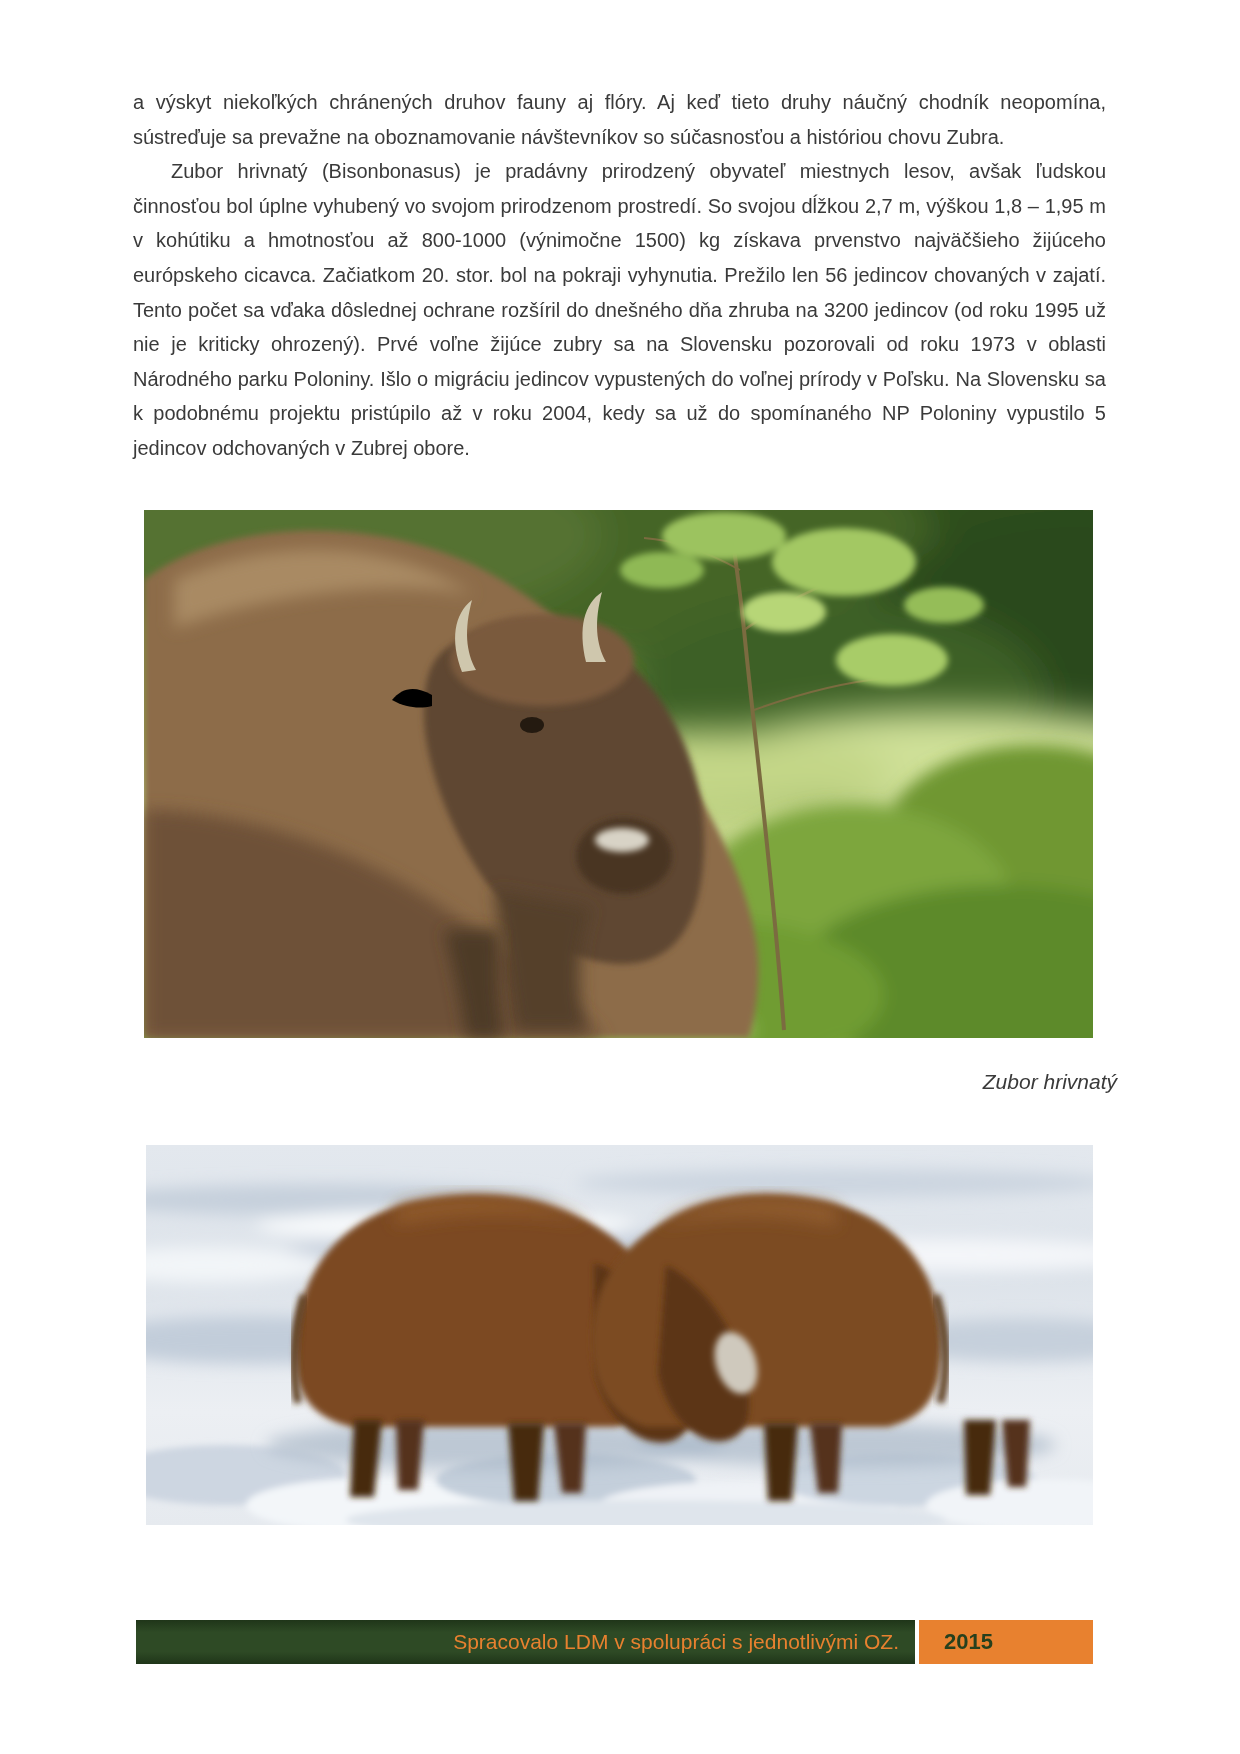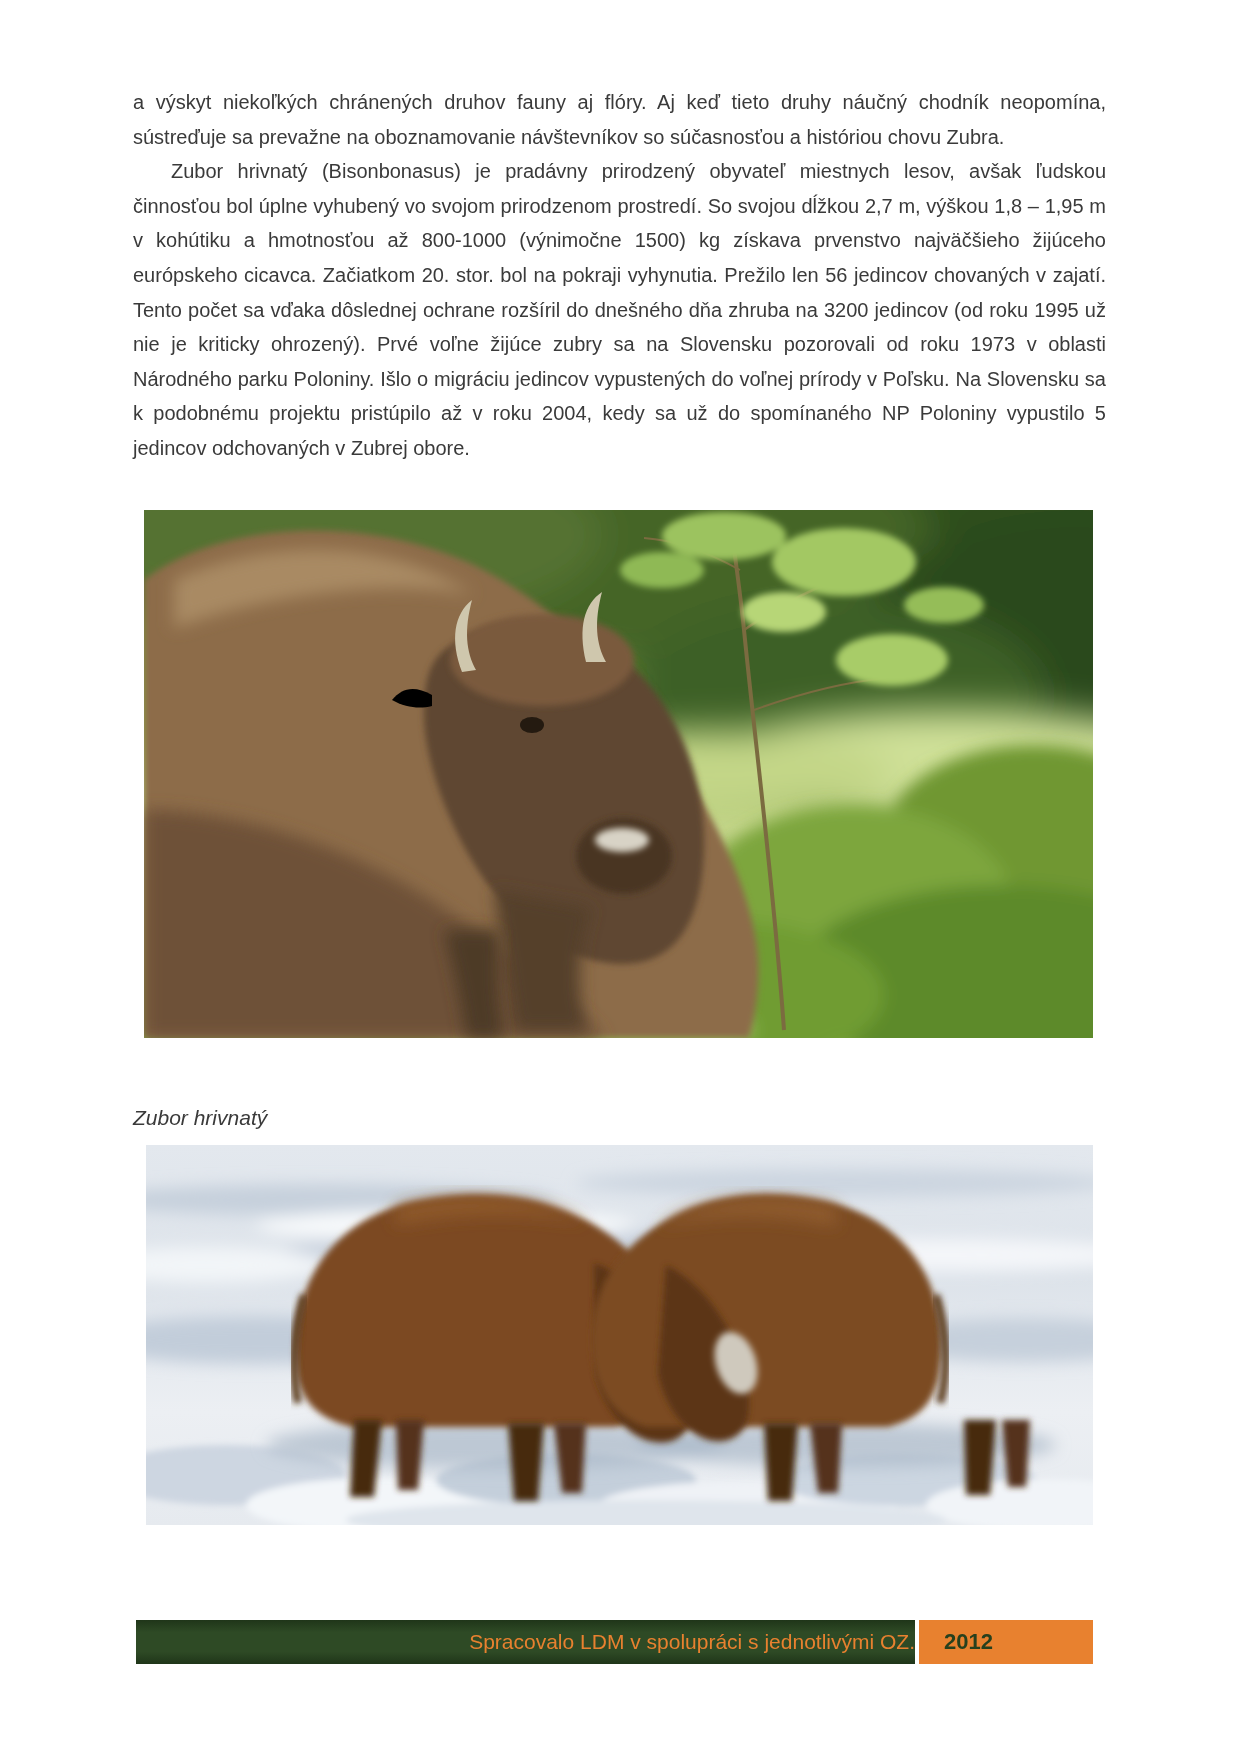--- a/index.html
+++ b/index.html
@@ -20,38 +20,37 @@
   }
   .body-text p{margin:0;}
   .body-text p.indent{text-indent:38px;}
   figure{margin:0;padding:0;}
   .photo{position:absolute;overflow:hidden;}
   .photo svg{display:block;width:100%;height:100%;}
   .photo1{left:144px;top:510px;width:949px;height:528px;}
   .photo2{left:146px;top:1145px;width:947px;height:380px;}
   .caption{
     position:absolute;
-    left:133px;width:973px;
-    text-align:left;
+    left:144px;width:973px;
+    text-align:right;
     font-style:italic;
     font-size:21px;
     color:var(--body-text,#3a3a3a);
-    margin-top:36px;
   }
   .cap1{top:1070px;}
   .cap2{top:1528px;}
   .footer-bar{
     position:absolute;
     left:136px;top:1620px;width:779px;height:44px;
     background:linear-gradient(180deg,#1f3519 0%,var(--footer-bar,#2e4a25) 28%,var(--footer-bar,#2e4a25) 72%,#1f3519 100%);
     color:var(--footer-accent,#e8812f);
     font-size:21px;
     line-height:44px;
     text-align:right;
-    padding-right:0;
+    padding-right:16px;
     box-sizing:border-box;
     white-space:nowrap;
   }
   .footer-year{
     position:absolute;
     left:919px;top:1620px;width:174px;height:44px;
     background:var(--footer-accent,#e8812f);
     color:var(--year-text,#27401d);
     font-size:22px;
     font-weight:bold;
@@ -231,16 +230,16 @@
         <path d="M790,150 C802,190 802,230 794,258" stroke="#5c3a1c" stroke-width="8" fill="none" filter="url(#s3)"></path>
       </g>
     </svg>
   </figure>
 
 
   <div class="footer-bar">
     <span>Spracovalo LDM v spolupráci s jednotlivými OZ.</span>
   </div>
   <div class="footer-year">
-    <span>2012</span>
+    <span>2015</span>
   </div>
 
 </div>
 
 </body></html>

